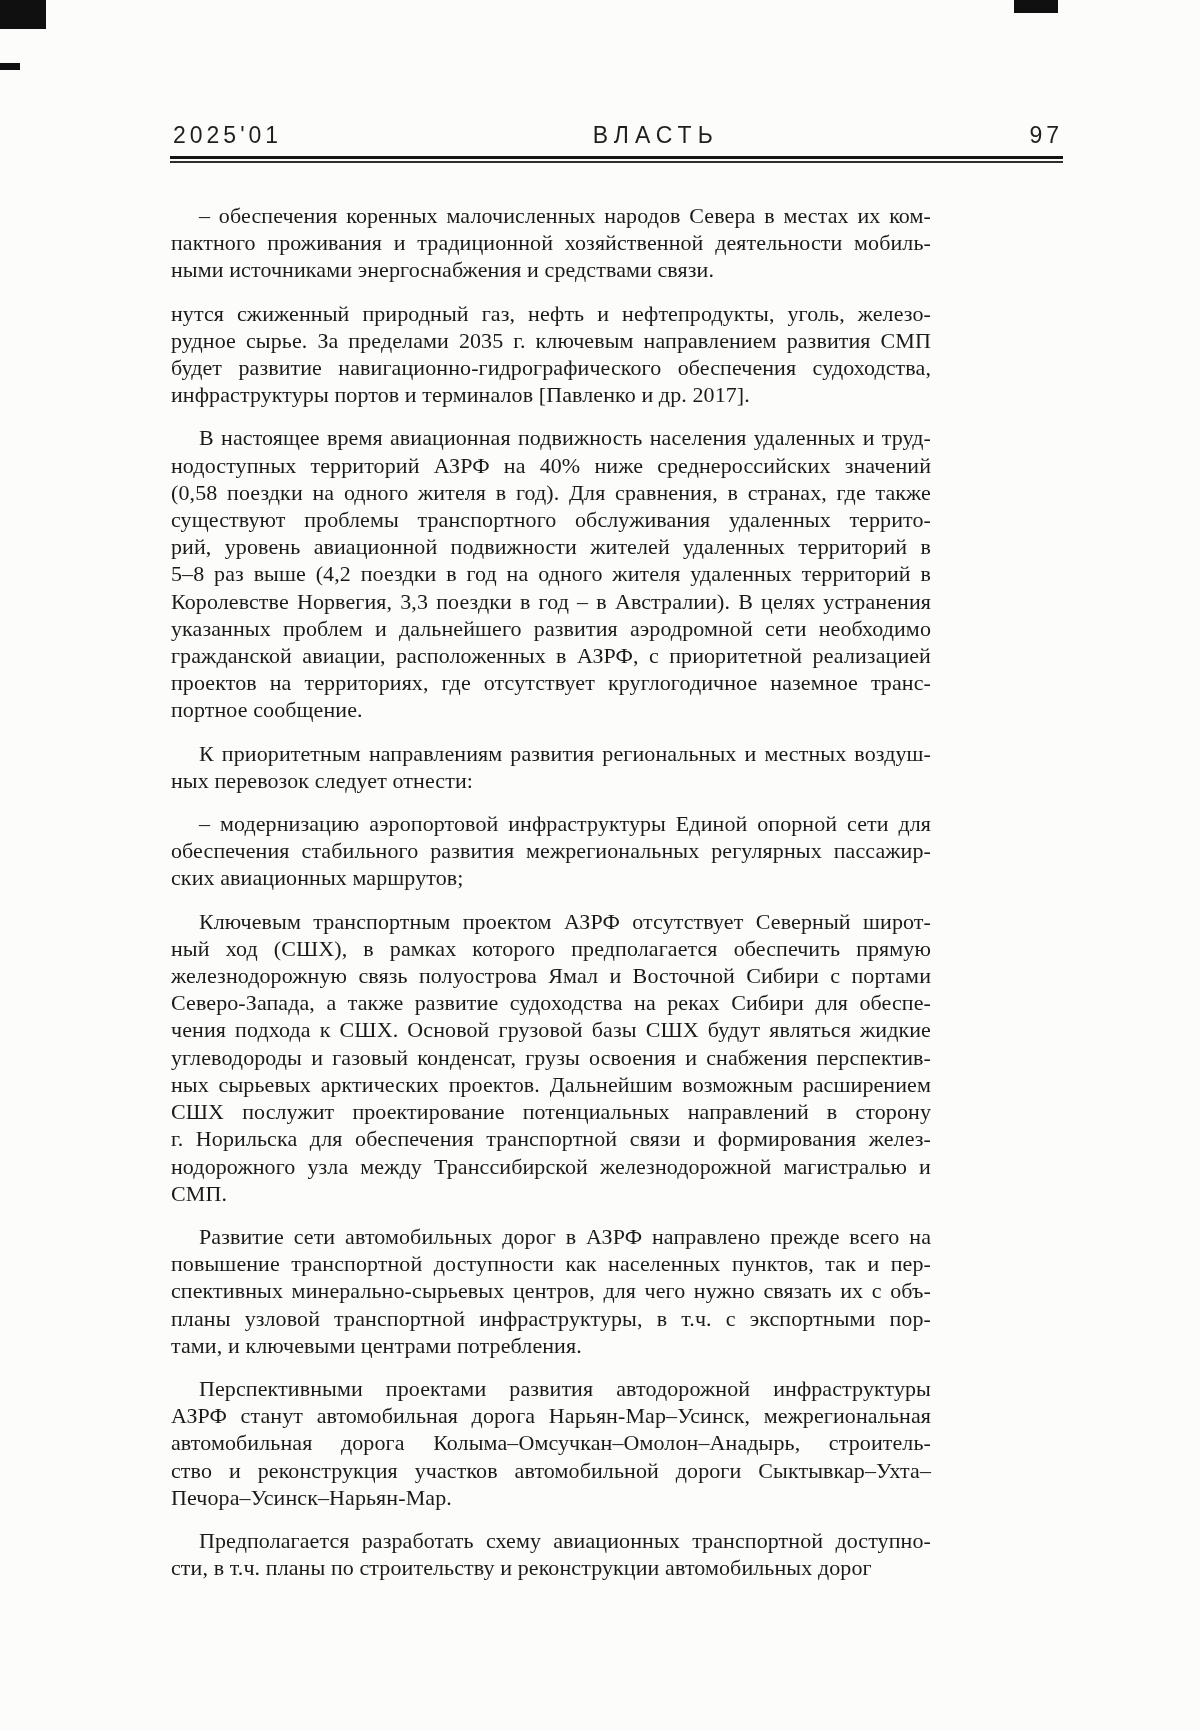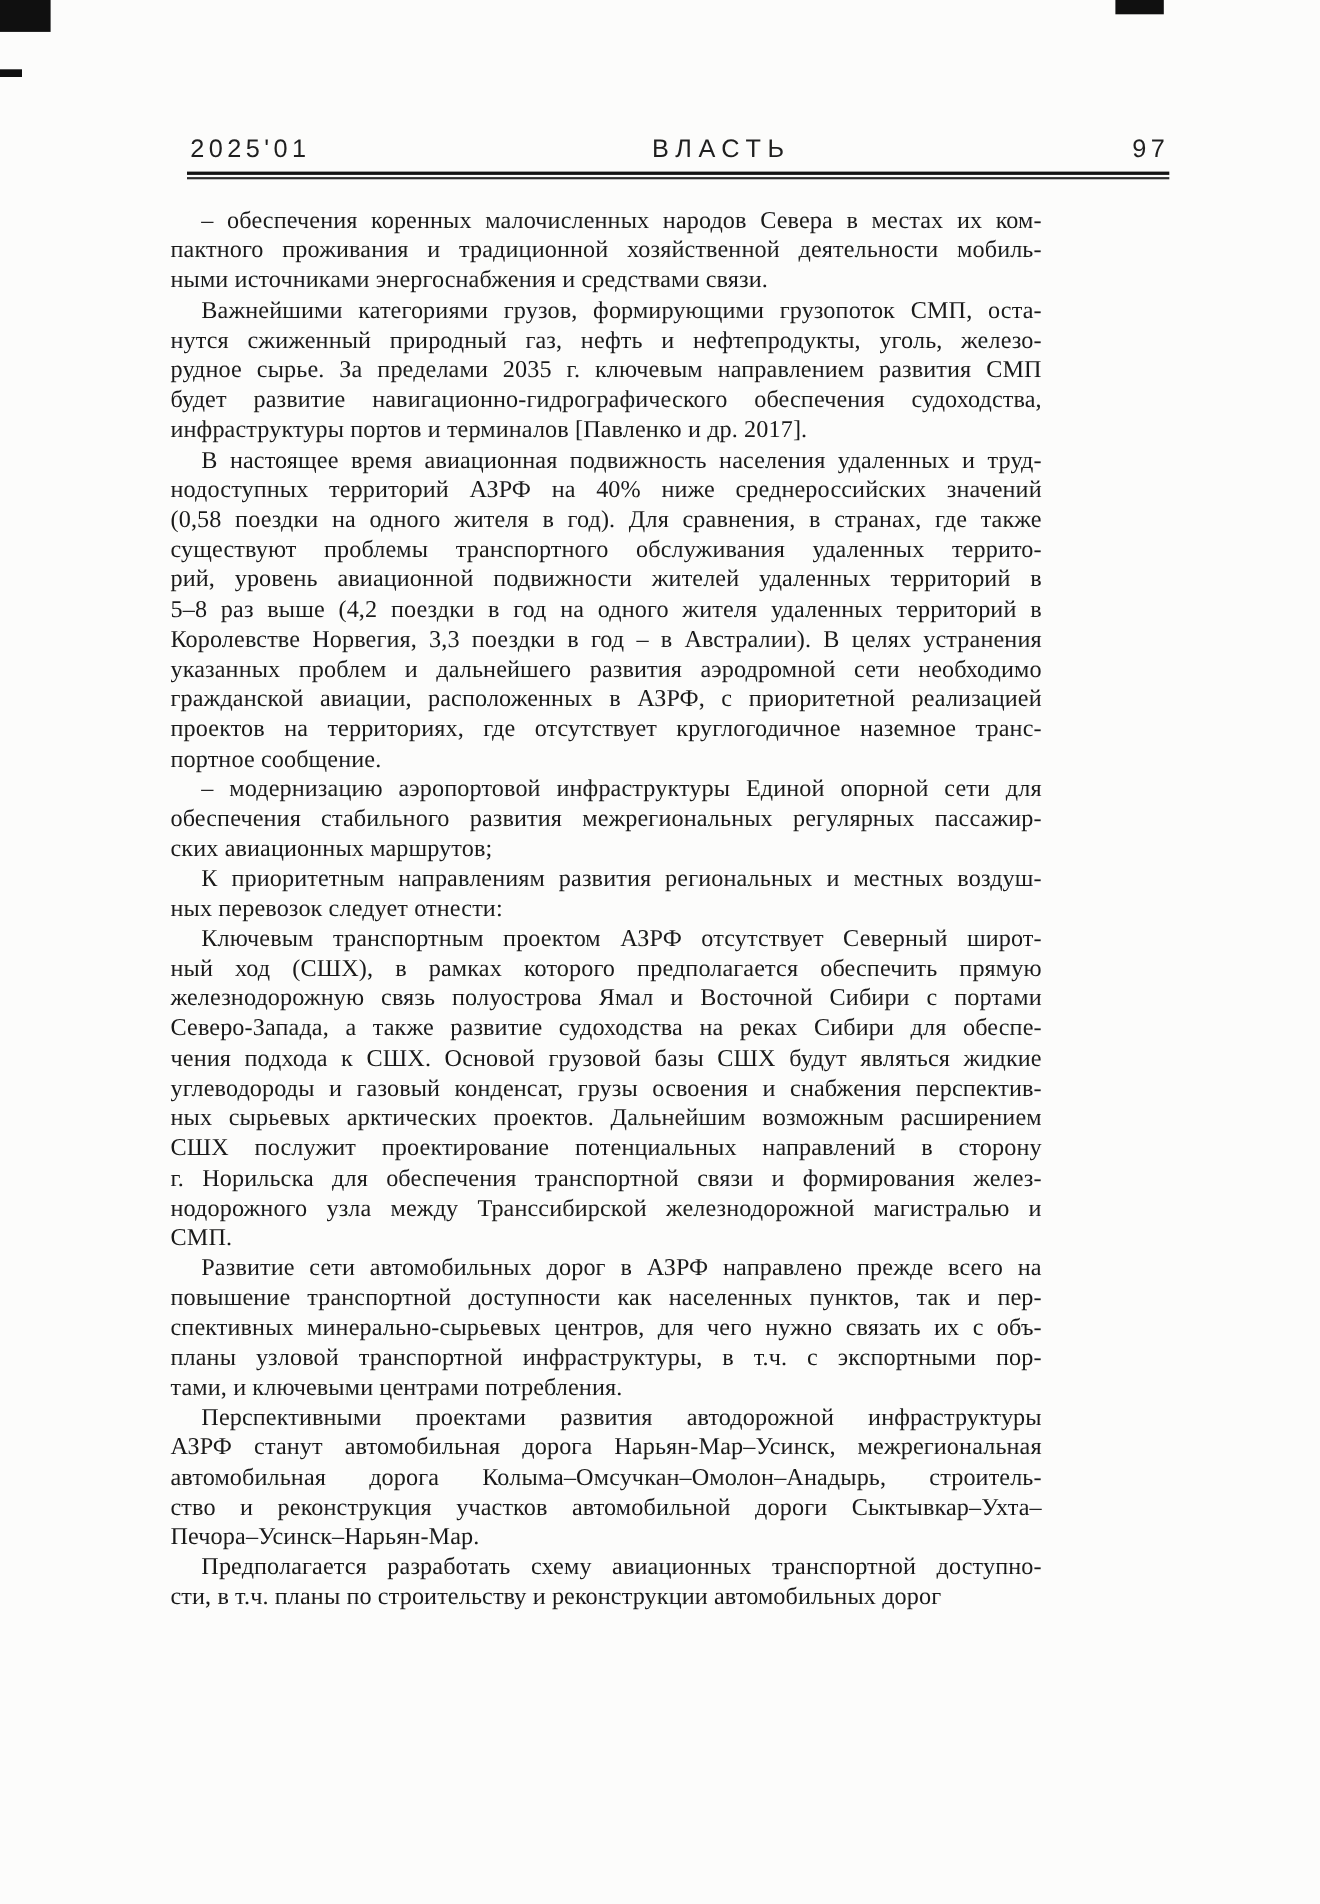--- a/index.html
+++ b/index.html
@@ -52,21 +52,21 @@
   
   .article-body {
     position: absolute;
     left: 155px;
     top: 186px;
     width: 792px;
     font-size: 22px;
     line-height: 27.2px;
     letter-spacing: 0.1px;
   }
-  .para { margin: 0; }
+  .para { margin: 16px; }
   .line {
     text-align: justify;
     text-align-last: justify;
   }
   .line.last { text-align-last: left; font-family: Liberation Serif, serif; }
   .line.first { padding-left: 28px; }
 </style>
 </head>
 <body>
 
@@ -87,47 +87,46 @@
     <div class="thin"></div>
   </div>
 
   <div class="article-body">
       <div class="para">
         <div class="line first">– обеспечения коренных малочисленных народов Севера в местах их ком-</div>
         <div class="line">пактного проживания и традиционной хозяйственной деятельности мобиль-</div>
         <div class="line last">ными источниками энергоснабжения и средствами связи.</div>
       </div>
       <div class="para">
-        <div class="line first">Важнейшими категориями грузов, формирующими грузопоток СМП, оста-</div>
         <div class="line">нутся сжиженный природный газ, нефть и нефтепродукты, уголь, железо-</div>
         <div class="line">рудное сырье. За пределами 2035 г. ключевым направлением развития СМП</div>
         <div class="line">будет развитие навигационно-гидрографического обеспечения судоходства,</div>
         <div class="line last">инфраструктуры портов и терминалов [Павленко и др. 2017].</div>
       </div>
       <div class="para">
         <div class="line first">В настоящее время авиационная подвижность населения удаленных и труд-</div>
         <div class="line">нодоступных территорий АЗРФ на 40% ниже среднероссийских значений</div>
         <div class="line">(0,58 поездки на одного жителя в год). Для сравнения, в странах, где также</div>
         <div class="line">существуют проблемы транспортного обслуживания удаленных террито-</div>
         <div class="line">рий, уровень авиационной подвижности жителей удаленных территорий в</div>
         <div class="line">5–8 раз выше (4,2 поездки в год на одного жителя удаленных территорий в</div>
         <div class="line">Королевстве Норвегия, 3,3 поездки в год – в Австралии). В целях устранения</div>
         <div class="line">указанных проблем и дальнейшего развития аэродромной сети необходимо</div>
         <div class="line">гражданской авиации, расположенных в АЗРФ, с приоритетной реализацией</div>
         <div class="line">проектов на территориях, где отсутствует круглогодичное наземное транс-</div>
         <div class="line last">портное сообщение.</div>
       </div>
       <div class="para">
+        <div class="line first">К приоритетным направлениям развития региональных и местных воздуш-</div>
+        <div class="line last">ных перевозок следует отнести:</div>
+      </div>
+      <div class="para">
         <div class="line first">– модернизацию аэропортовой инфраструктуры Единой опорной сети для</div>
         <div class="line">обеспечения стабильного развития межрегиональных регулярных пассажир-</div>
         <div class="line last">ских авиационных маршрутов;</div>
-      </div>
-      <div class="para">
-        <div class="line first">К приоритетным направлениям развития региональных и местных воздуш-</div>
-        <div class="line last">ных перевозок следует отнести:</div>
       </div>
       <div class="para">
         <div class="line first">Ключевым транспортным проектом АЗРФ отсутствует Северный широт-</div>
         <div class="line">ный ход (СШХ), в рамках которого предполагается обеспечить прямую</div>
         <div class="line">железнодорожную связь полуострова Ямал и Восточной Сибири с портами</div>
         <div class="line">Северо-Запада, а также развитие судоходства на реках Сибири для обеспе-</div>
         <div class="line">чения подхода к СШХ. Основой грузовой базы СШХ будут являться жидкие</div>
         <div class="line">углеводороды и газовый конденсат, грузы освоения и снабжения перспектив-</div>
         <div class="line">ных сырьевых арктических проектов. Дальнейшим возможным расширением</div>
         <div class="line">СШХ послужит проектирование потенциальных направлений в сторону</div>

